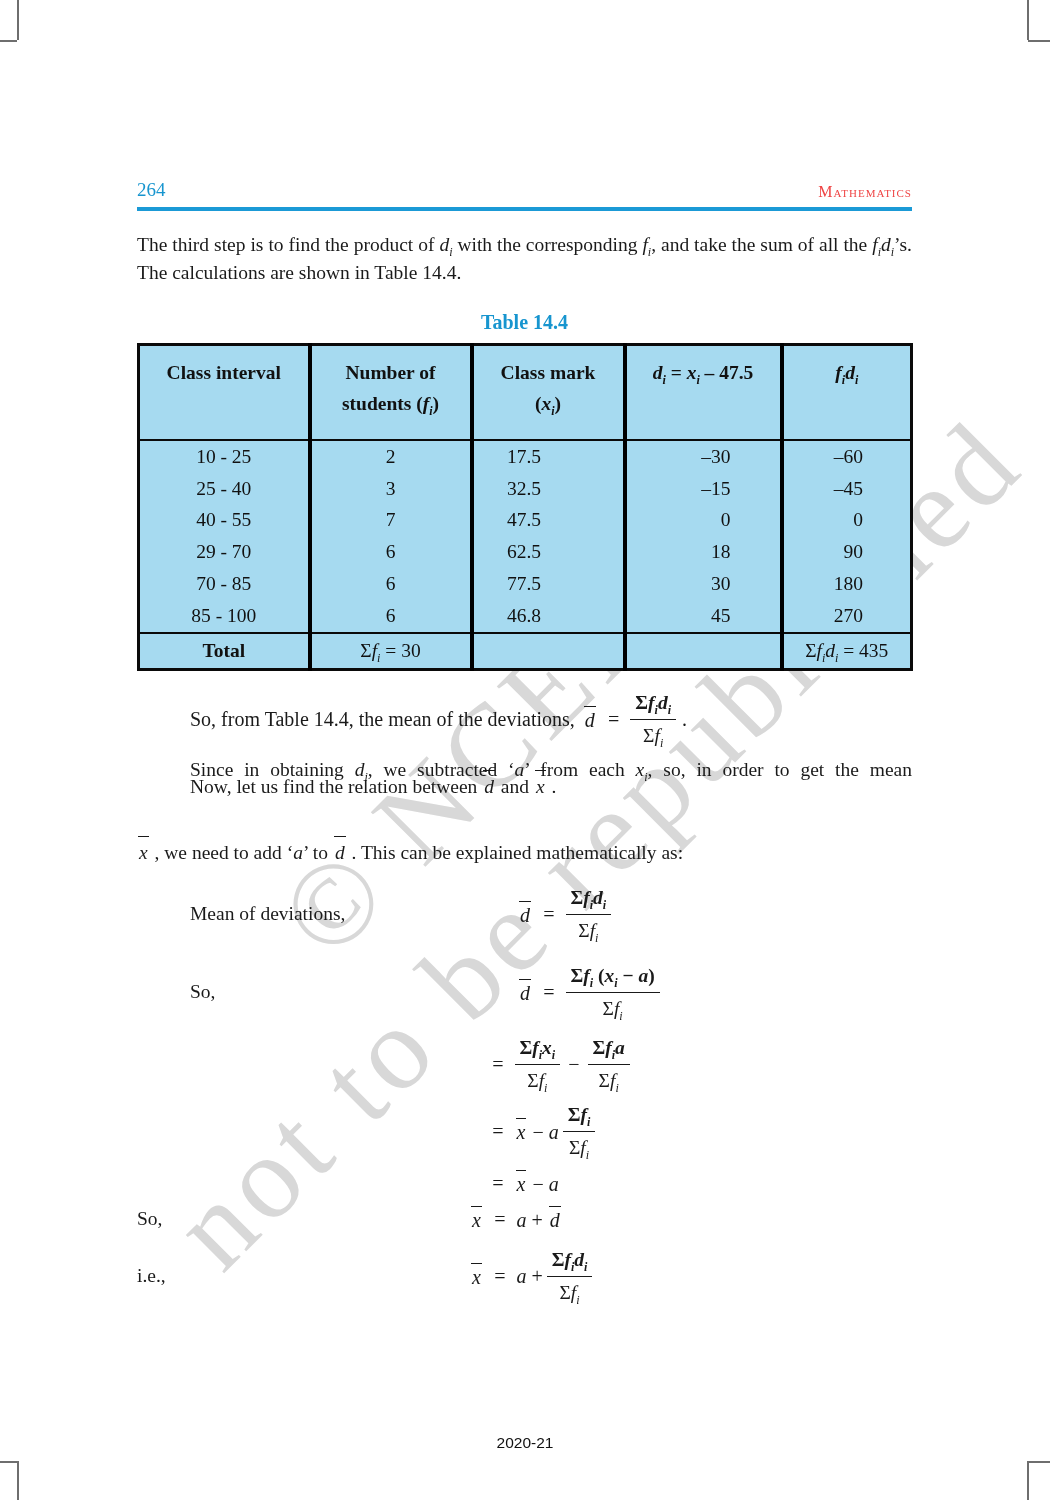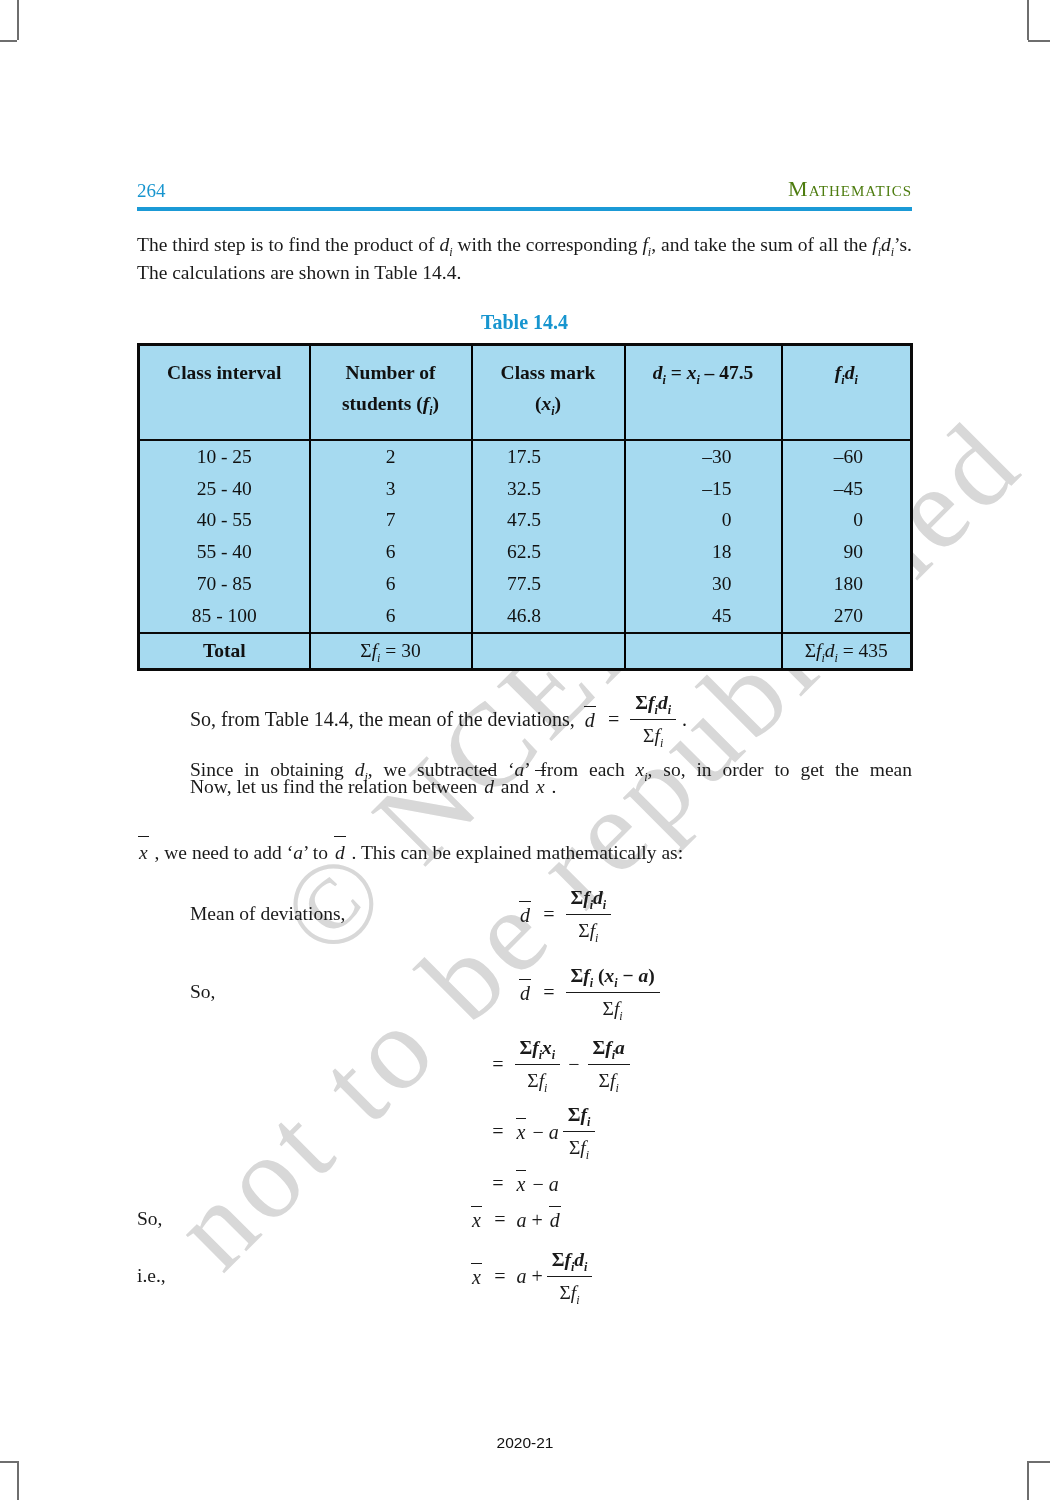--- a/index.html
+++ b/index.html
@@ -7,34 +7,34 @@
         font-family:"Liberation Serif",serif;color:#1a1a1a;}
   
   .watermark{position:absolute;left:-154px;top:648px;width:1400px;z-index:0;
              transform:rotate(-45deg);text-align:center;color:#d8d8d8;
              font-size:118px;line-height:145px;letter-spacing:7px;
              font-family:"Liberation Serif",serif;white-space:nowrap;pointer-events:none;}
   
   .crop{position:absolute;background:#6e6e6e;z-index:3;}
   
   .content{position:absolute;inset:0;z-index:1;}
-  .hdr{position:absolute;left:137px;top:168px;width:775px;display:flex;
+  .hdr{position:absolute;left:137px;top:175px;width:775px;display:flex;
        justify-content:space-between;align-items:flex-end;}
   .pgnum{font-size:19px;color:#1795cf;}
-  .subject{font-size:22px;color:#4d7c0f;font-variant:small-caps;letter-spacing:1px;margin-top:8px;}
+  .subject{font-size:16px;color:#ef4444;font-variant:small-caps;letter-spacing:1px;margin-top:8px;}
   .rule{position:absolute;left:137px;top:207px;width:775px;height:4px;background:#1b9ad6;}
   .para{position:absolute;left:137px;width:775px;font-size:19.5px;line-height:27.5px;
         text-align:justify;}
   .p1{top:231px;}
   .tbl-title{position:absolute;left:137px;top:311px;width:775px;text-align:center;
              font-size:20px;font-weight:bold;color:#1795cf;}
   
   table.t{position:absolute;left:137px;top:343px;border-collapse:collapse;table-layout:fixed;
           background:#a6daf0;border:3px solid #0a0a0a;font-size:19.5px;}
-  table.t td,table.t th{padding:0;border-left:2px solid #000000;color:#111;}
+  table.t td,table.t th{padding:0;border-left:4px solid #000000;color:#111;}
   table.t td:first-child,table.t th:first-child{border-left:none;}
   tr.thead th{vertical-align:top;padding-top:11px;font-size:19.5px;font-weight:bold;
               line-height:31px;border-bottom:2.5px solid #0a0a0a;height:82px;}
   tr.data td{height:31.8px;}
   tr.total td{border-top:2.5px solid #0a0a0a;height:34px;}
   .c0{text-align:center;}
   .c1{text-align:center;}
   .c2{text-align:center;padding-right:48px !important;}
   .c3{text-align:right;padding-right:49px !important;}
   .c4{text-align:right;padding-right:47px !important;}
@@ -133,21 +133,21 @@
         <td class="c4">–45</td>
       </tr>
       <tr class="data">
         <td class="c0">40 - 55</td>
         <td class="c1">7</td>
         <td class="c2">47.5</td>
         <td class="c3">0</td>
         <td class="c4">0</td>
       </tr>
       <tr class="data">
-        <td class="c0">55 - 40</td>
+        <td class="c0">29 - 70</td>
         <td class="c1">6</td>
         <td class="c2">62.5</td>
         <td class="c3">18</td>
         <td class="c4">90</td>
       </tr>
       <tr class="data">
         <td class="c0">70 - 85</td>
         <td class="c1">6</td>
         <td class="c2">77.5</td>
         <td class="c3">30</td>

